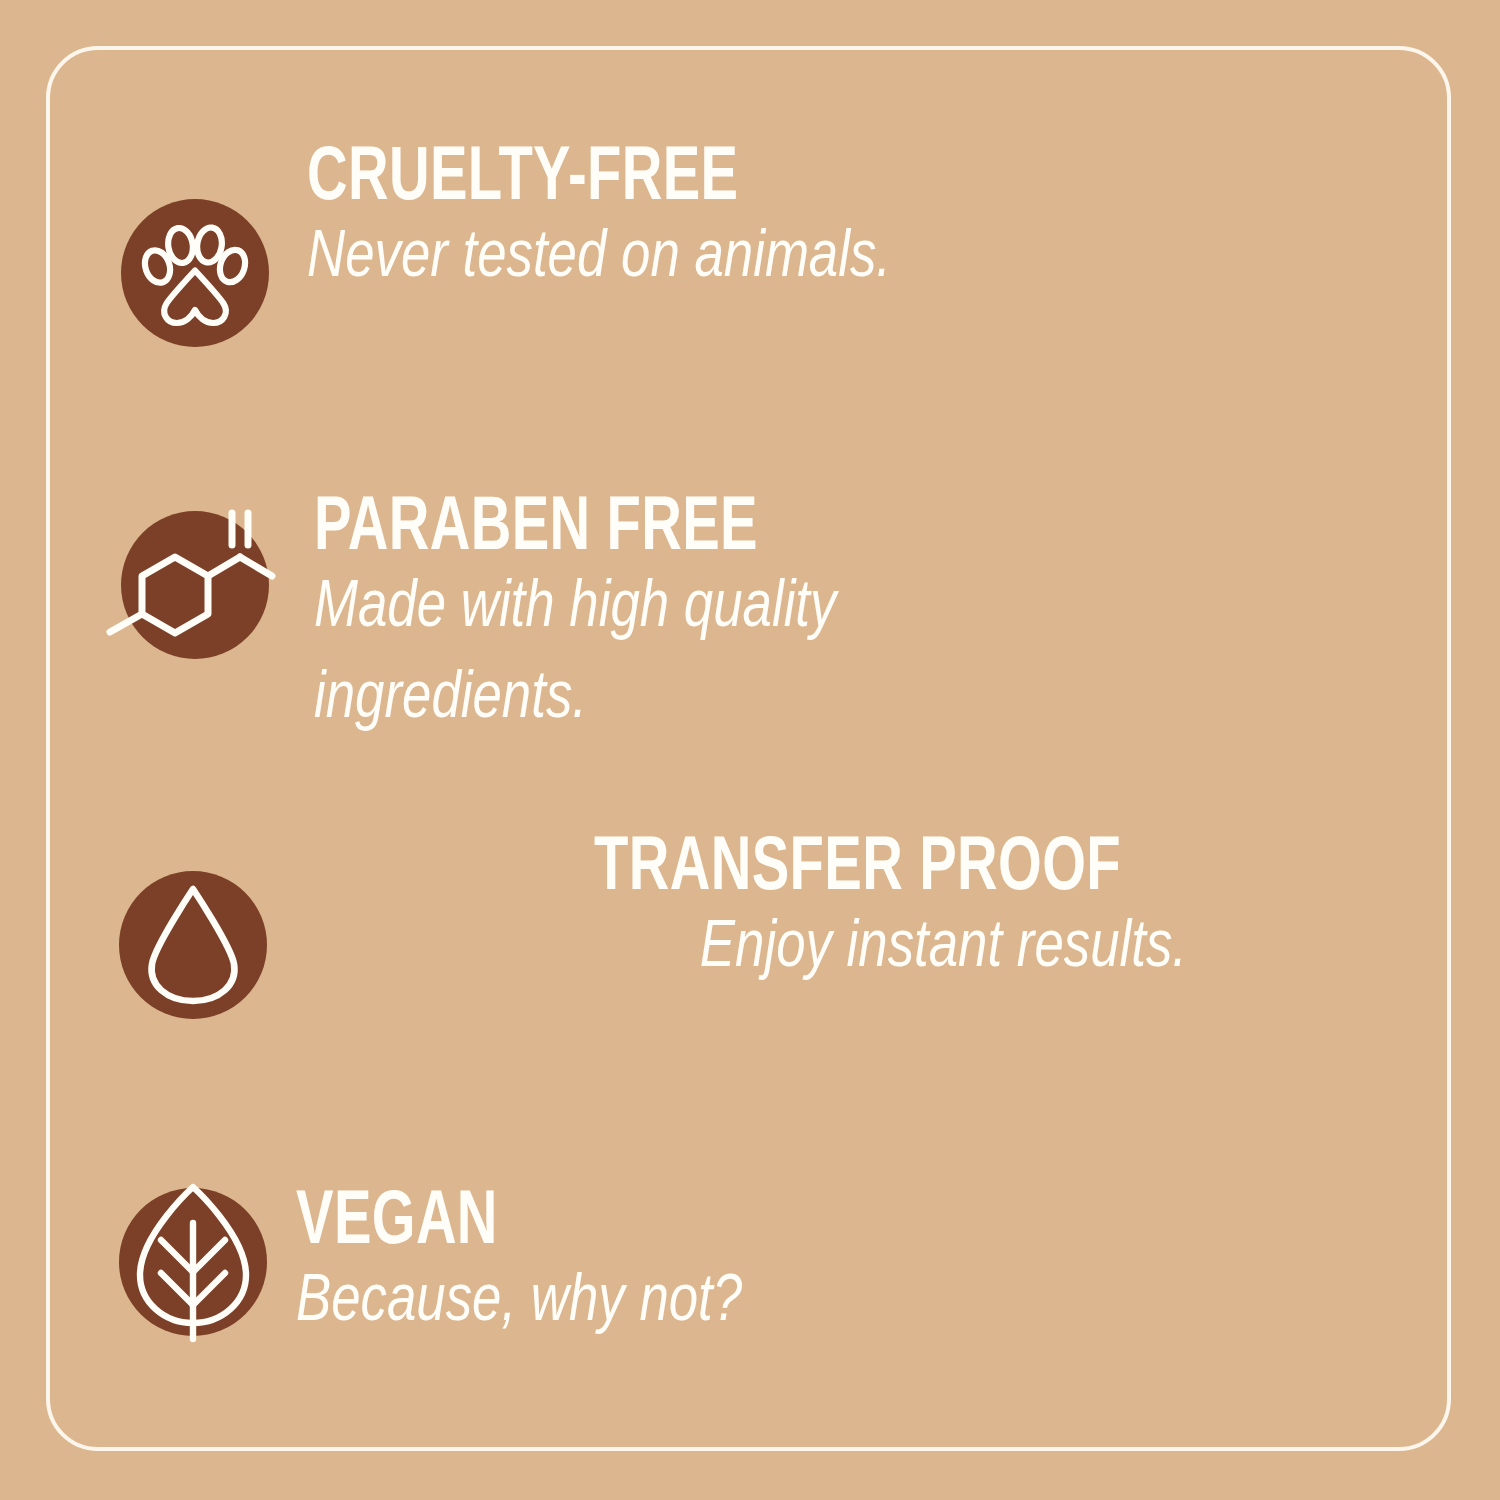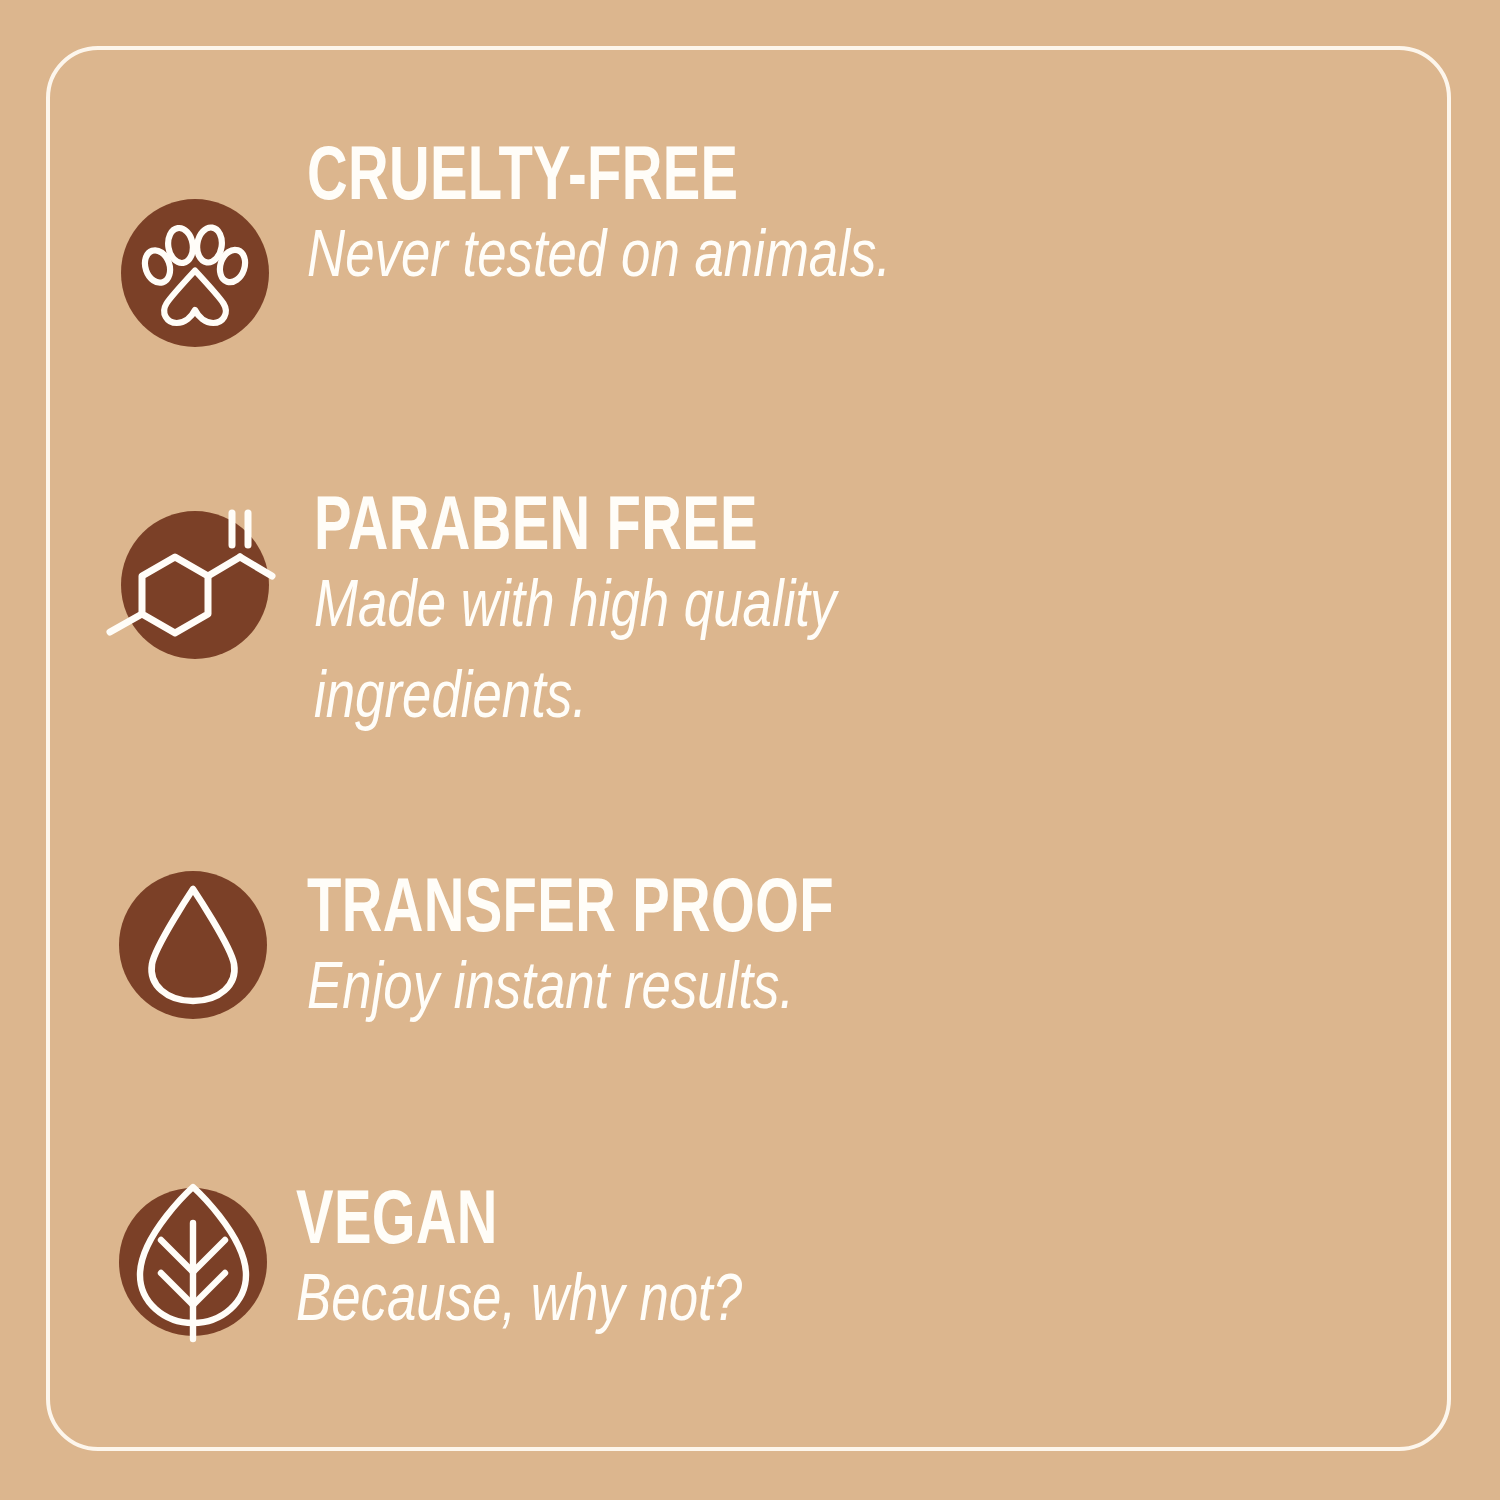--- a/index.html
+++ b/index.html
@@ -101,21 +101,21 @@
   }
 
   
   #row-0 .icon-badge { left: 121px; top: 199px; }
   #row-0 .feature-text { left: 307px; top: 138px; width: 1100px; }
 
   #row-1 .icon-badge { left: 121px; top: 511px; }
   #row-1 .feature-text { left: 314px; top: 448px; width: 1100px; margin-top: 40px; }
 
   #row-2 .icon-badge { left: 119px; top: 871px; }
-  #row-2 .feature-text { left: 307px; top: 870px; width: 1100px; }
+  #row-2 .feature-text { left: 307px; top: 828px; width: 1100px; text-align: right; }
 
   #row-3 .icon-badge { left: 119px; top: 1188px; }
   #row-3 .feature-text { left: 296px; top: 1182px; width: 1100px; }
 </style>
 </head>
 <body>
 
 <div class="card">
 
   <div class="card-border"></div>

